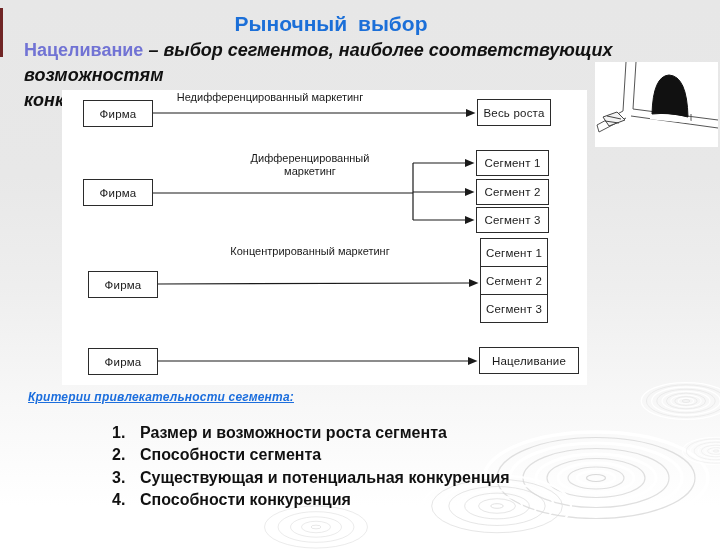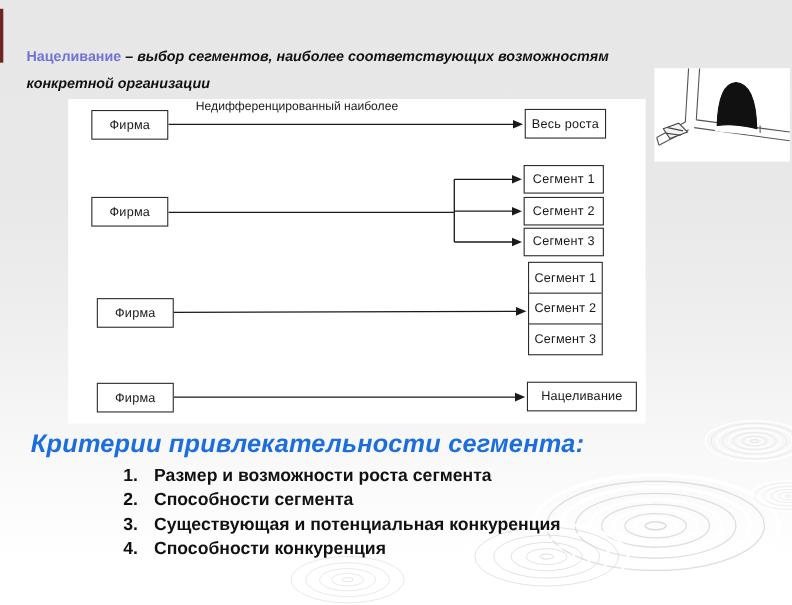--- a/index.html
+++ b/index.html
@@ -11,21 +11,21 @@
     background:linear-gradient(180deg,#e7e7e7 0%,#e8e8e8 32%,#eeeeee 52%,#f7f7f7 72%,#ffffff 92%);
   }
   .edge-mark{position:absolute;left:0;top:8px;width:3px;height:49px;background:#702525;}
   .title{
     position:absolute;left:0;top:12px;width:662px;
     text-align:center;font-size:21px;font-weight:bold;color:#1b6fd8;
     word-spacing:5px;
   }
   .intro{
     position:absolute;left:24px;top:38px;width:692px;
-    font-size:13px;font-weight:bold;color:#111;line-height:25px;
+    font-size:18px;font-weight:bold;color:#111;line-height:25px;
   }
   .intro .term{color:#7173d4;font-style:normal;}
   .intro .it{font-style:italic;}
   .panel{
     position:absolute;left:62px;top:90px;width:525px;height:295px;
     background:#ffffff;
   }
   .pic{
     position:absolute;left:595px;top:62px;width:123px;height:85px;
     background:#ffffff;
@@ -45,22 +45,23 @@
     font-size:11.5px;color:#1a1a1a;letter-spacing:0.2px;
   }
   .stack .cell + .cell{border-top:1px solid #2b2b2b;}
   .dlabel{
     position:absolute;font-size:11px;line-height:12.5px;text-align:center;
     color:#1a1a1a;
   }
   .arrows,.ripples{position:absolute;left:0;top:0;pointer-events:none;}
   .crit-head{
     position:absolute;left:28px;top:390px;
-    font-size:23px;font-weight:bold;font-style:italic;color:#1c6edd;
+    font-size:12px;font-weight:bold;font-style:italic;color:#1c6edd;
     letter-spacing:0.2px;
+    text-decoration:underline;
   }
   .crit-list{
     position:absolute;left:112px;top:422px;margin:0;padding:0;list-style:none;
     font-size:16px;font-weight:bold;color:#111;
   }
   .crit-list li{display:flex;line-height:22.3px;counter-increment:crit;}
   .crit-list li::before{content:counter(crit) ".";width:28px;flex:0 0 28px;}
 </style>
 </head>
 <body>
@@ -84,20 +85,21 @@
         <ellipse rx="9.5" ry="3.5" stroke="#d0d0d0" stroke-width="1.2" opacity="0.8"></ellipse>
       </g>
     </defs>
     <use href="#rippleProto" transform="translate(596,478)"></use>
     <use href="#rippleProto" transform="translate(686,401) scale(0.4)"></use>
     <use href="#rippleProto" transform="translate(497,506) scale(0.66)"></use>
     <use href="#rippleProto" transform="translate(316,527) scale(0.52)"></use>
     <use href="#rippleProto" transform="translate(716,451) scale(0.3)"></use>
   </svg>
 
+  <div class="title">Рыночный выбор</div>
 
   <div class="intro">
     <span class="term">Нацеливание</span>
     <span class="it">– выбор сегментов, наиболее соответствующих возможностям</span><br>
     <span class="it">конкретной организации</span>
   </div>
 
   <div class="panel"></div>
 
   <svg class="arrows" width="720" height="550" viewBox="0 0 720 550">
@@ -112,29 +114,31 @@
       <line x1="413" y1="163" x2="413" y2="220"></line>
       <line x1="413" y1="163" x2="466" y2="163" marker-end="url(#ah)"></line>
       <line x1="413" y1="192" x2="466" y2="192" marker-end="url(#ah)"></line>
       <line x1="413" y1="220" x2="466" y2="220" marker-end="url(#ah)"></line>
       <line x1="157" y1="284" x2="470" y2="283" marker-end="url(#ah)"></line>
       <line x1="158" y1="361" x2="469" y2="361" marker-end="url(#ah)"></line>
     </g>
   </svg>
 
   <div class="box" style="left:83px;top:100px;width:70px;height:27px;">Фирма</div>
-  <div class="dlabel" style="left:120px;top:91px;width:300px;">Недифференцированный наиболее</div>
+  <div class="dlabel" style="left:120px;top:91px;width:300px;">Недифференцированный маркетинг</div>
   <div class="box" style="left:477px;top:99px;width:74px;height:27px;">Весь роста</div>
 
   <div class="box" style="left:83px;top:179px;width:70px;height:27px;">Фирма</div>
+  <div class="dlabel" style="left:225px;top:152px;width:170px;">Дифференцированный маркетинг</div>
   <div class="box" style="left:476px;top:150px;width:73px;height:26px;">Сегмент 1</div>
   <div class="box" style="left:476px;top:179px;width:73px;height:26px;">Сегмент 2</div>
   <div class="box" style="left:476px;top:207px;width:73px;height:26px;">Сегмент 3</div>
 
   <div class="box" style="left:88px;top:271px;width:70px;height:27px;">Фирма</div>
+  <div class="dlabel" style="left:225px;top:245px;width:170px;">Концентрированный маркетинг</div>
   <div class="stack" style="left:480px;top:238px;width:68px;">
     <div class="cell">Сегмент 1</div>
     <div class="cell">Сегмент 2</div>
     <div class="cell">Сегмент 3</div>
   </div>
 
   <div class="box" style="left:88px;top:348px;width:70px;height:27px;">Фирма</div>
   <div class="box" style="left:479px;top:347px;width:100px;height:27px;">Нацеливание</div>
 
   <div class="pic">

